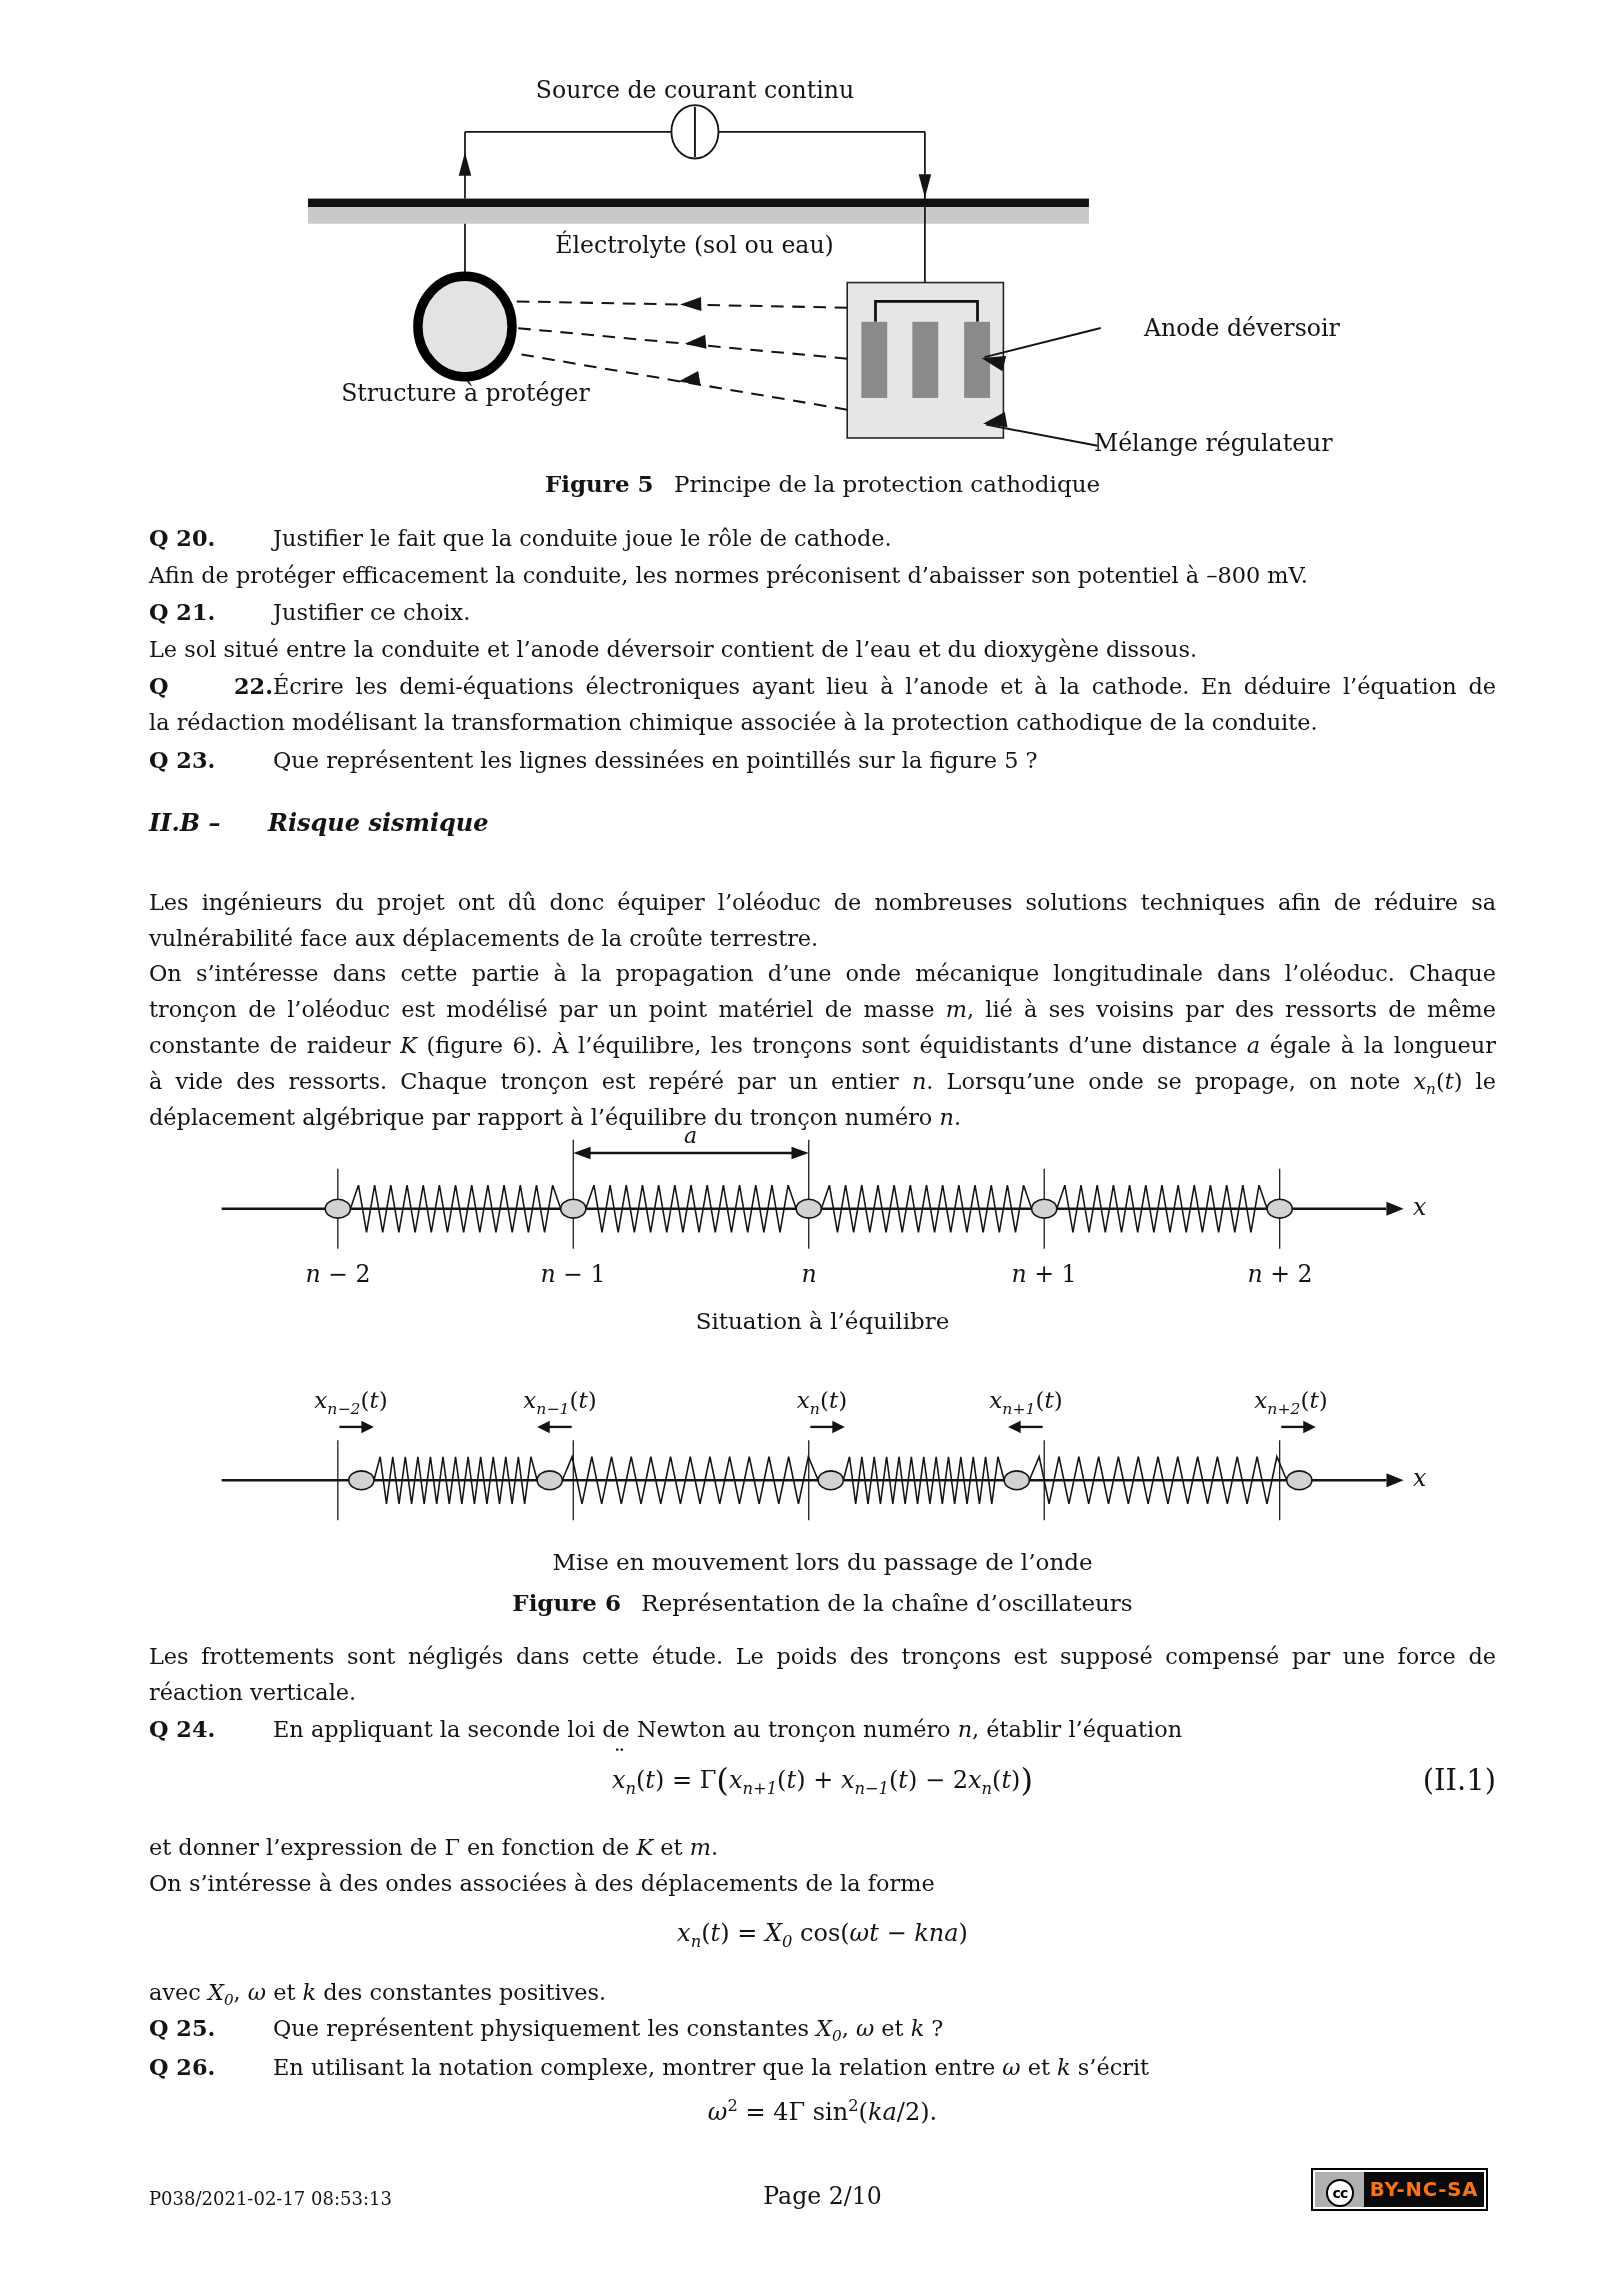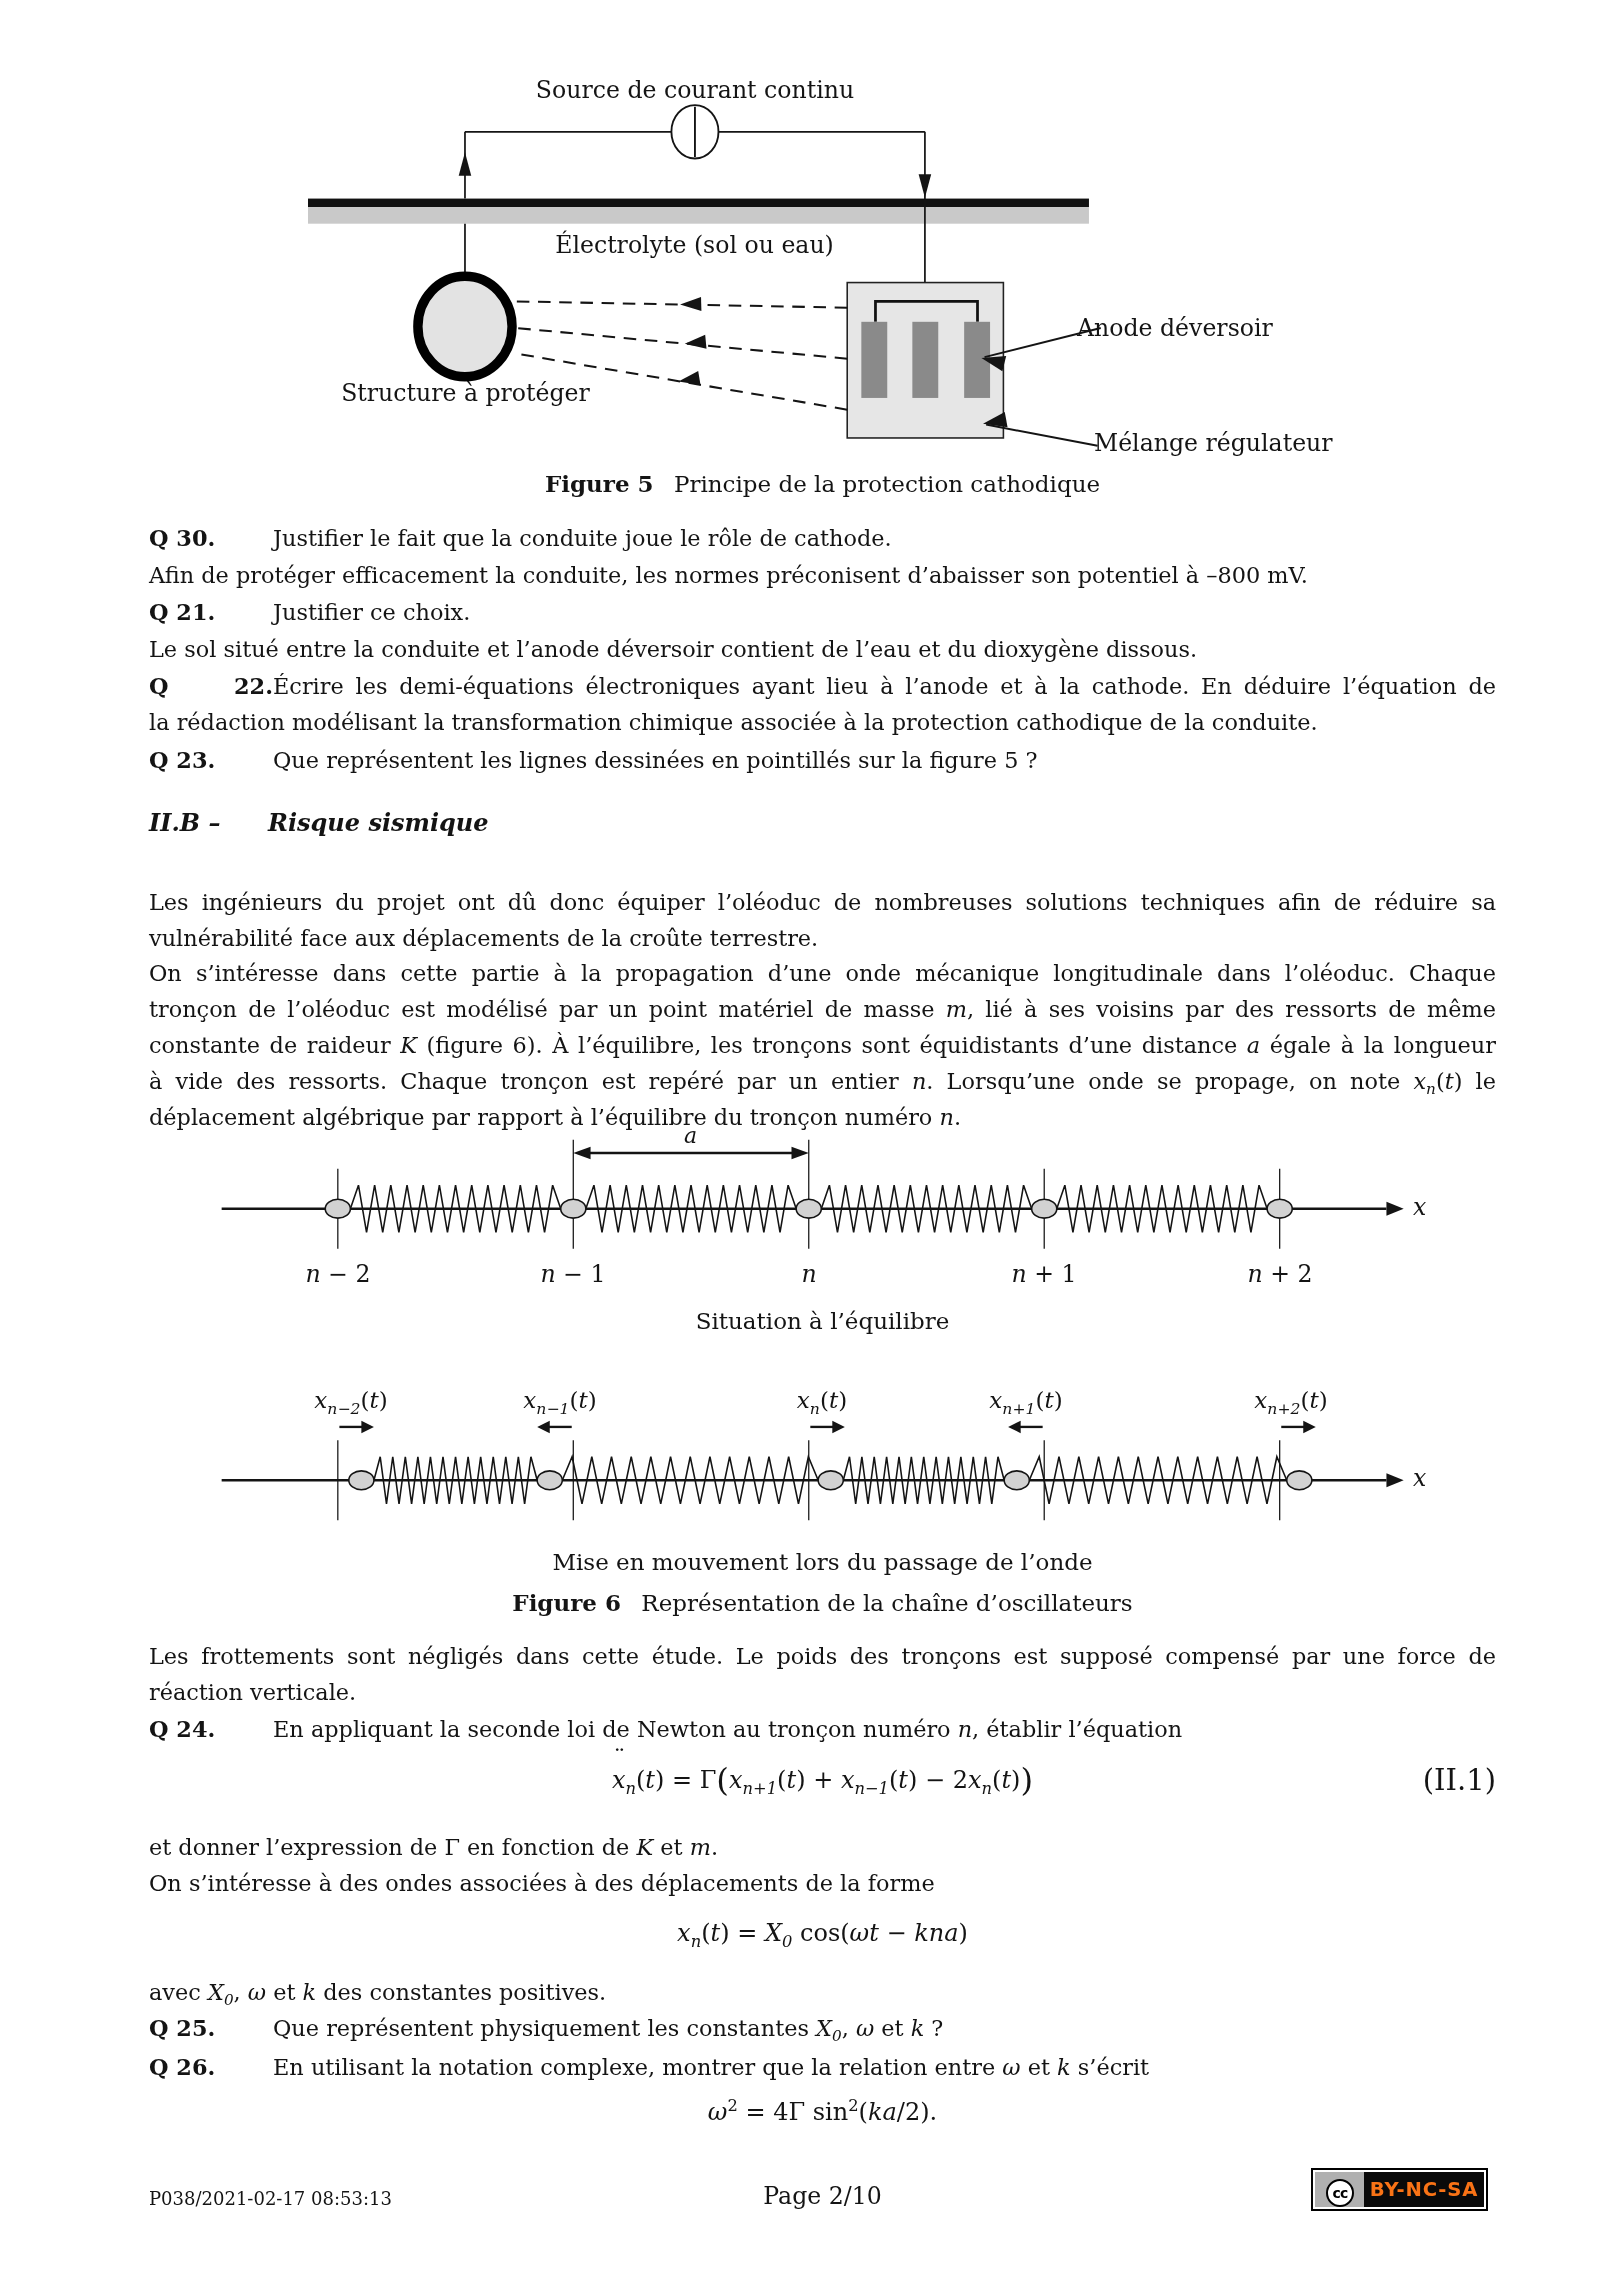--- a/index.html
+++ b/index.html
@@ -133,28 +133,28 @@
         <line x1="1328" y1="1818" x2="1298" y2="1818" stroke="#141414" stroke-width="3"></line>
         <polygon points="1284,1818 1300,1810 1300,1826" fill="#141414"></polygon>
         <line x1="1632" y1="1818" x2="1662" y2="1818" stroke="#141414" stroke-width="3"></line>
         <polygon points="1676,1818 1660,1810 1660,1826" fill="#141414"></polygon>
       </g>
   </svg>
 
   <div class="lab ctr" style="left:495px;top:75px;width:400px">Source de courant continu</div>
   <div class="lab ctr" style="left:514px;top:230px;width:361px">Électrolyte (sol ou eau)</div>
   <div class="lab ctr" style="left:310px;top:378px;width:311px">Structure à protéger</div>
-  <div class="lab" style="left:1077px;top:313px">Anode déversoir</div>
+  <div class="lab" style="left:1144px;top:313px">Anode déversoir</div>
   <div class="lab" style="left:1094px;top:428px">Mélange régulateur</div>
   <div class="cap" style="top:468px">
     <b>Figure 5</b><span>Principe de la protection cathodique</span>
   </div>
 
   <div class="tline" style="top:520px">
-    <span class="qnum">Q 30.</span><span>Justifier le fait que la conduite joue le rôle de cathode.</span>
+    <span class="qnum">Q 20.</span><span>Justifier le fait que la conduite joue le rôle de cathode.</span>
   </div>
   <div class="tline" style="top:557px">Afin de protéger efficacement la conduite, les normes préconisent d’abaisser son potentiel à –800 mV.</div>
   <div class="tline" style="top:594px">
     <span class="qnum">Q 21.</span><span>Justifier ce choix.</span>
   </div>
   <div class="tline" style="top:631px">Le sol situé entre la conduite et l’anode déversoir contient de l’eau et du dioxygène dissous.</div>
   <div class="tline just" style="top:668px">
     <span class="qnum">Q 22.</span><span>Écrire les demi-équations électroniques ayant lieu à l’anode et à la cathode. En déduire l’équation de</span>
   </div>
   <div class="tline wrapok" style="top:704px">la rédaction modélisant la transformation chimique associée à la protection cathodique de la conduite.</div>

